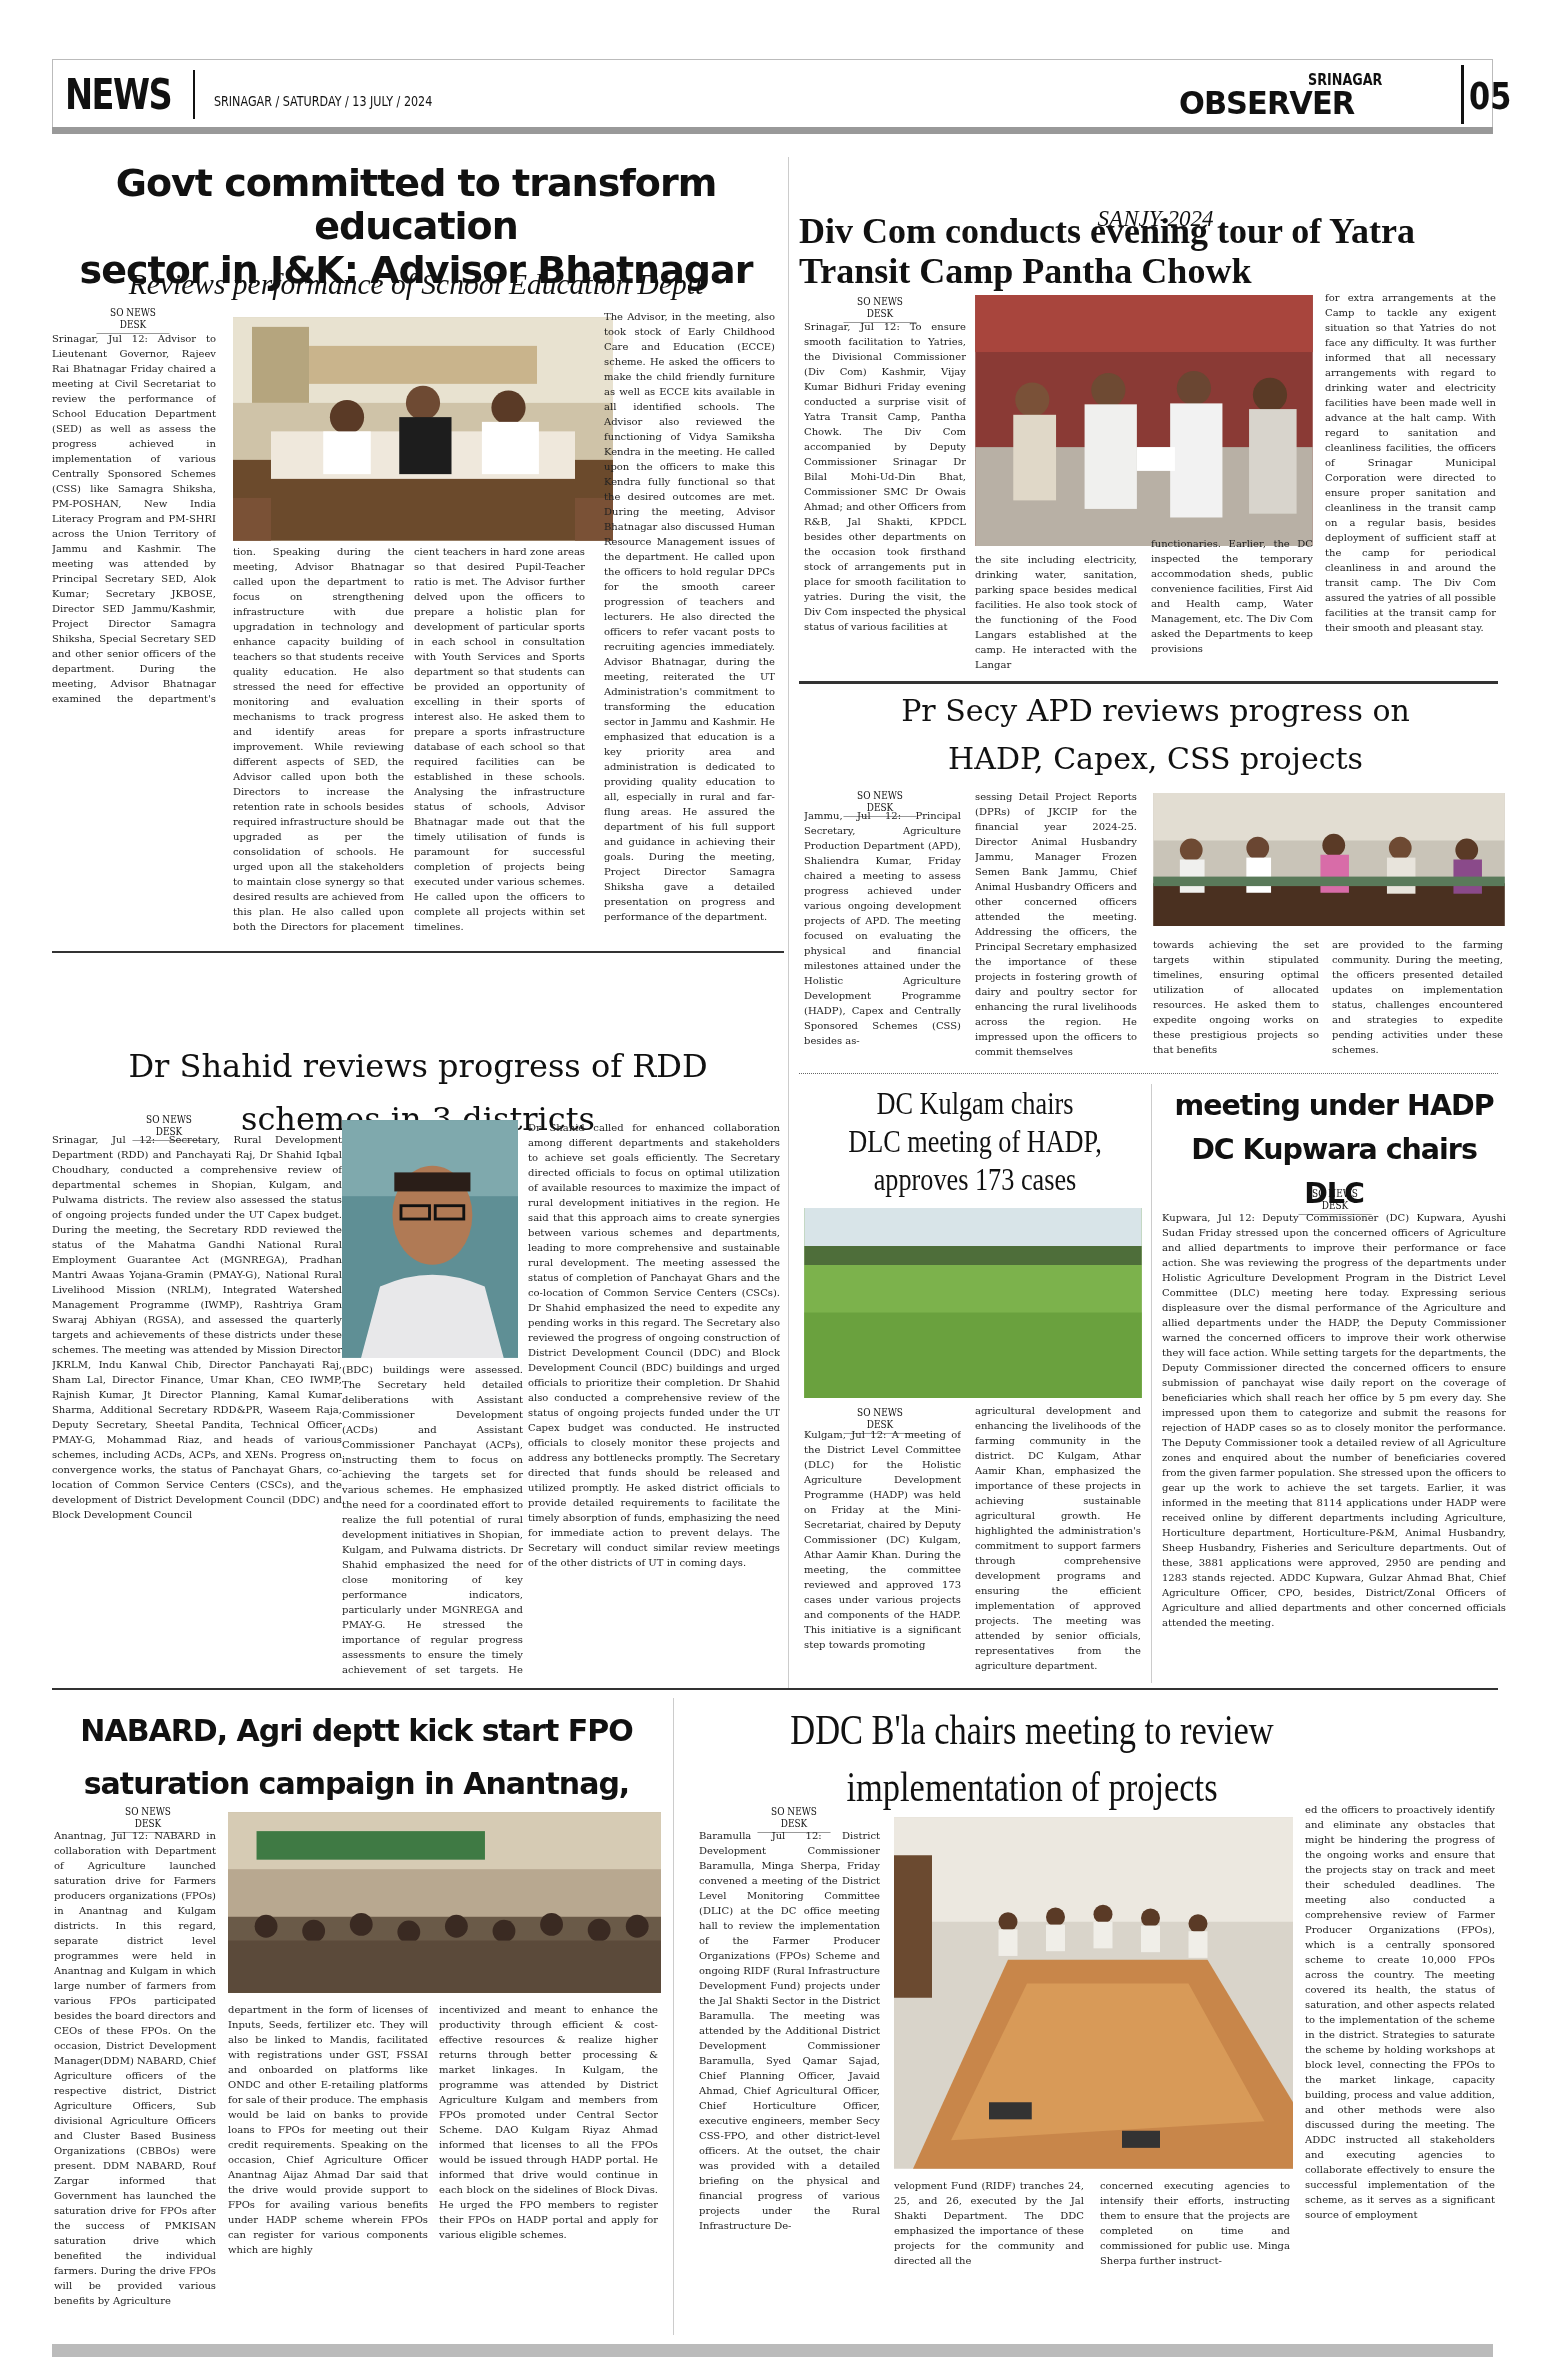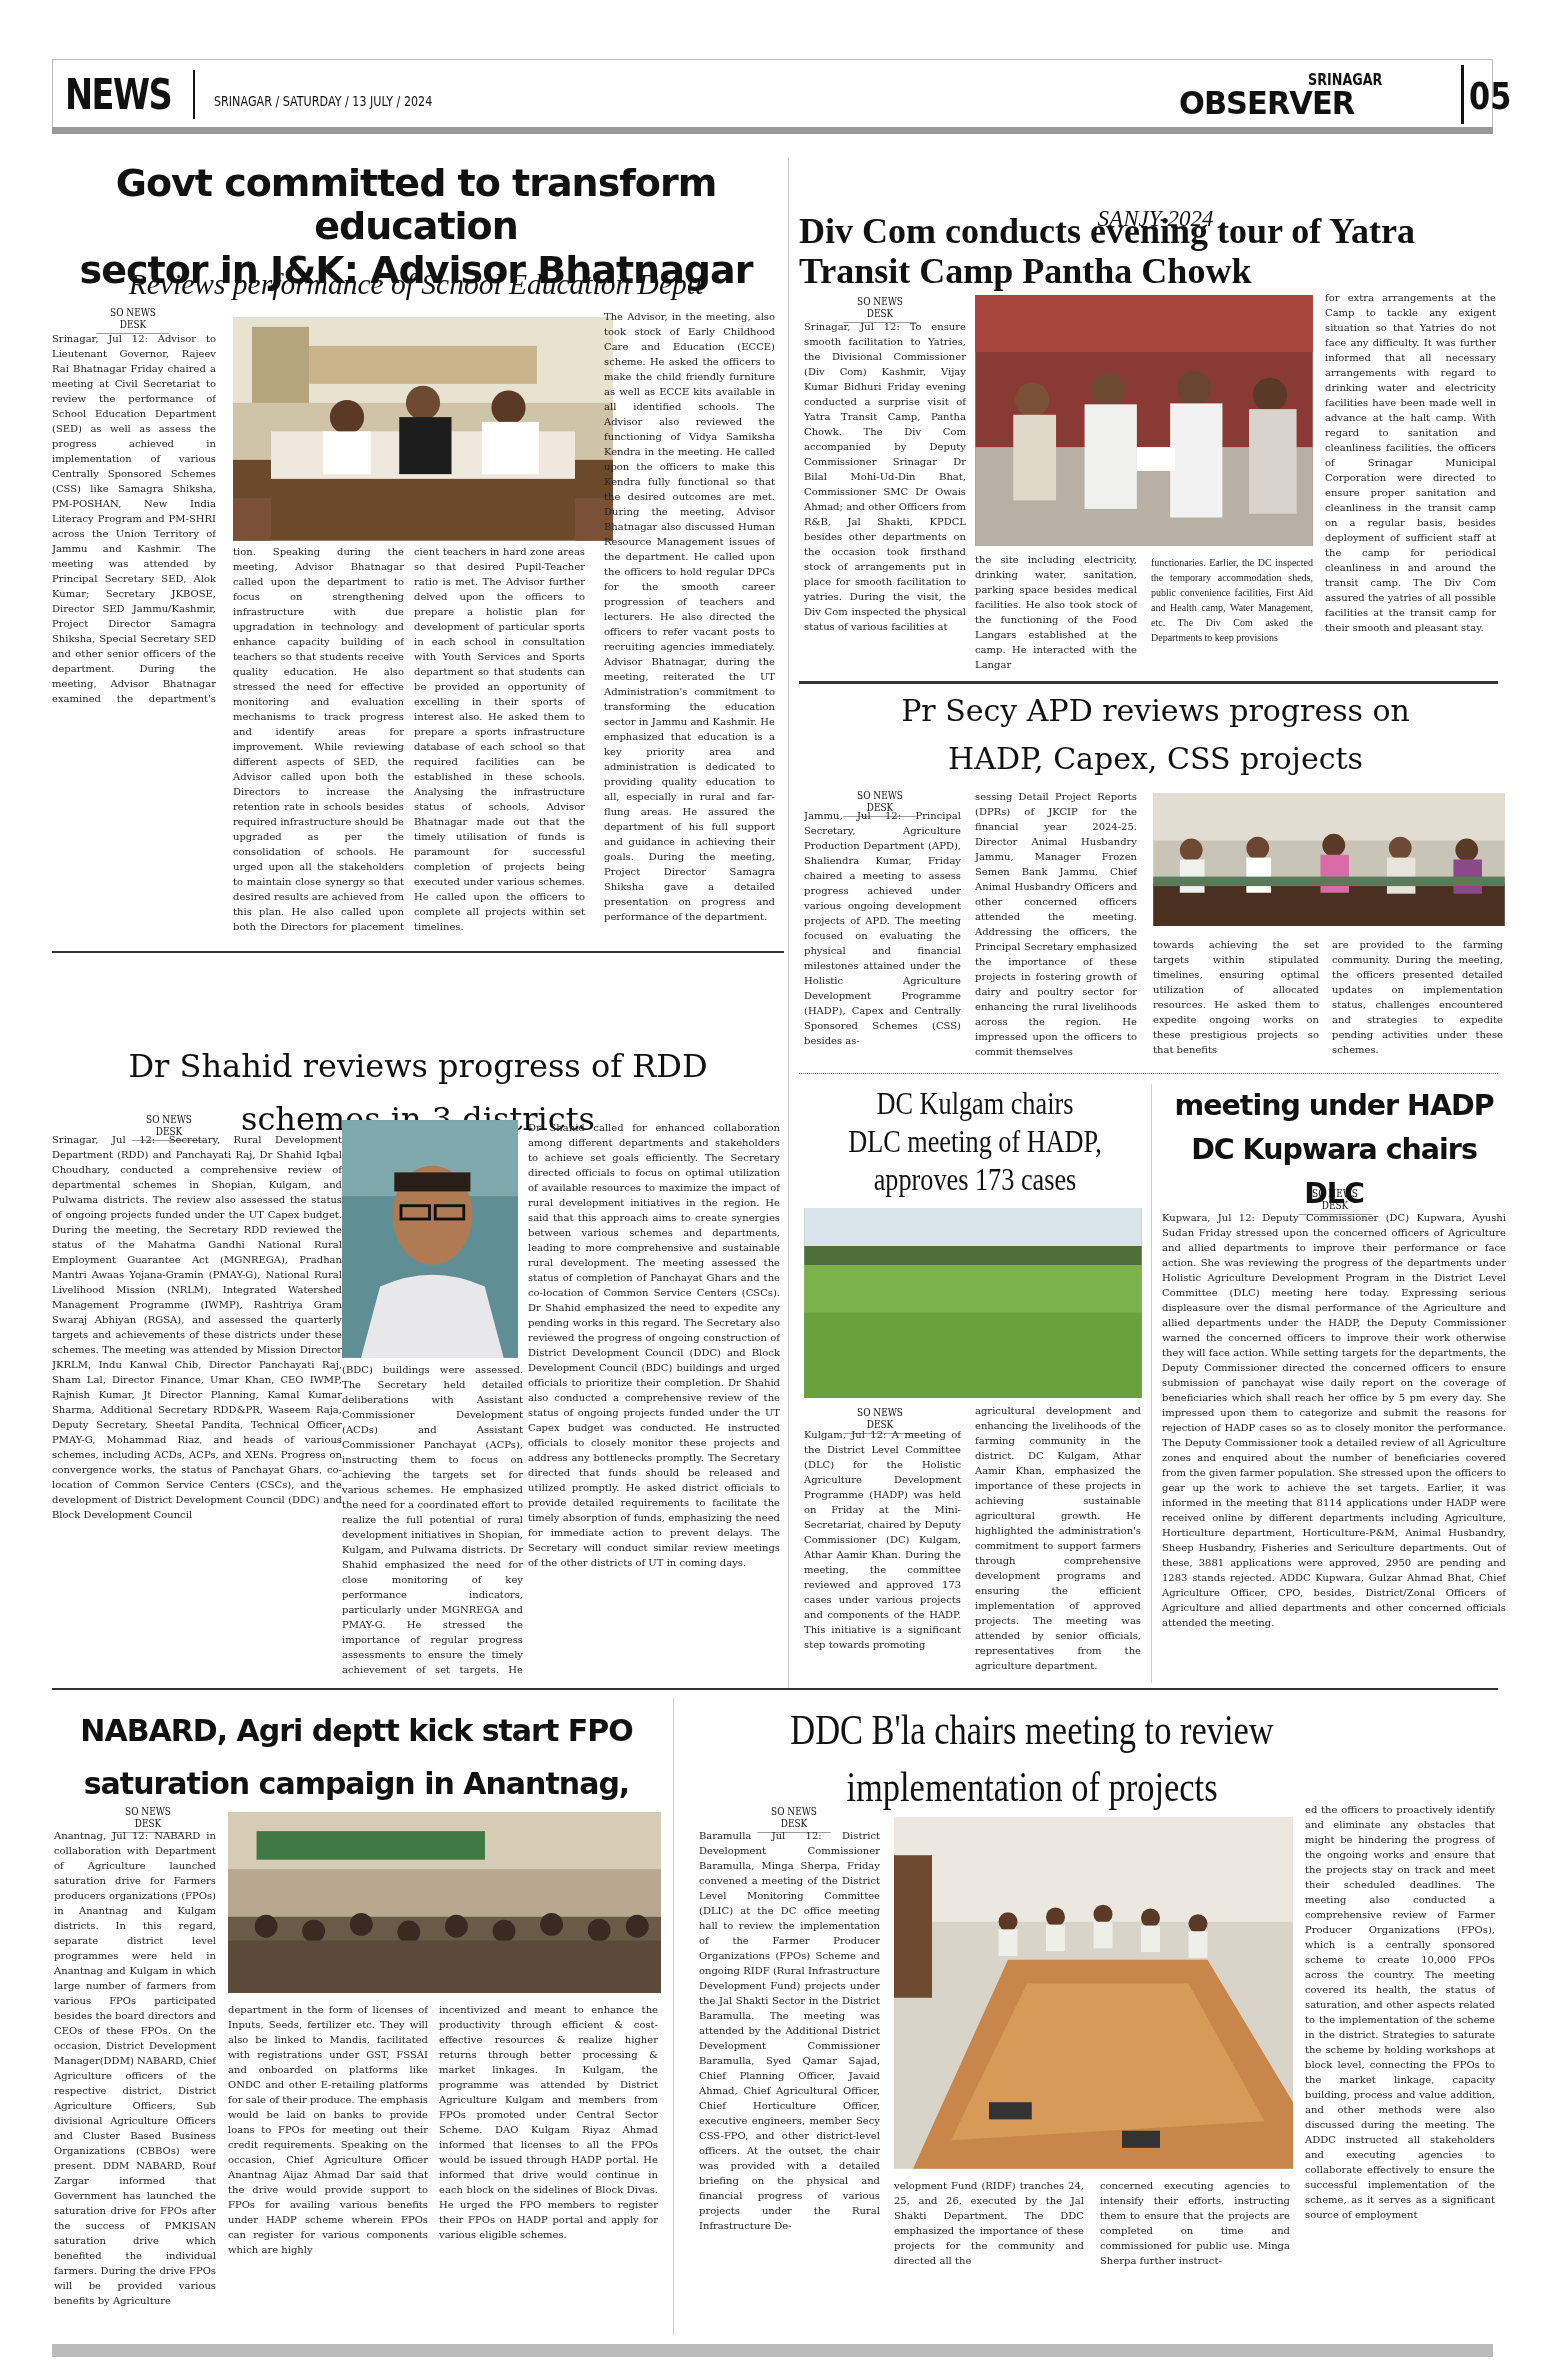--- a/index.html
+++ b/index.html
@@ -102,21 +102,21 @@
     <circle cx="140" cy="100" r="18" fill="#6e4a33"></circle>
     <rect x="115" y="115" width="55" height="110" fill="#f0f0ee"></rect>
     <circle cx="230" cy="98" r="18" fill="#6a4632"></circle>
     <rect x="205" y="114" width="55" height="120" fill="#f2f2f2"></rect>
     <circle cx="310" cy="105" r="18" fill="#5a3a26"></circle>
     <rect x="288" y="120" width="50" height="110" fill="#d8d4cc"></rect>
     <rect x="170" y="160" width="40" height="25" fill="#ffffff"></rect>
   </svg>
 </div>
 <div class="abs col" style="left:975px;top:552px;width:162px;height:122px;">the site including electricity, drinking water, sanitation, parking space besides medical facilities. He also took stock of the functioning of the Food Langars established at the camp. He interacted with the Langar</div>
-<div class="abs col" style="left:1151px;top:555px;width:162px;height:122px;font-family:Liberation Serif, serif;">functionaries. Earlier, the DC inspected the temporary accommodation sheds, public convenience facilities, First Aid and Health camp, Water Management, etc. The Div Com asked the Departments to keep provisions</div>
+<div class="abs col" style="left:1151px;top:536px;width:162px;height:122px;">functionaries. Earlier, the DC inspected the temporary accommodation sheds, public convenience facilities, First Aid and Health camp, Water Management, etc. The Div Com asked the Departments to keep provisions</div>
 <div class="abs col" style="left:1325px;top:290px;width:171px;height:380px;">for extra arrangements at the Camp to tackle any exigent situation so that Yatries do not face any difficulty. It was further informed that all necessary arrangements with regard to drinking water and electricity facilities have been made well in advance at the halt camp. With regard to sanitation and cleanliness facilities, the officers of Srinagar Municipal Corporation were directed to ensure proper sanitation and cleanliness in the transit camp on a regular basis, besides deployment of sufficient staff at the camp for periodical cleanliness in and around the transit camp. The Div Com assured the yatries of all possible facilities at the transit camp for their smooth and pleasant stay.</div>
 
 <div class="abs rule-h" style="left:799px;top:681px;width:699px;height:2.9px;"></div>
 
 <div class="abs hl-serif" style="left:799px;top:687px;width:713px;font-size:30px;line-height:48px;">
   <div>Pr Secy APD reviews progress on</div>
   <div>HADP, Capex, CSS projects</div>
 </div>
 <div class="abs byline" style="left:837px;top:789px;width:86px;">SO NEWS DESK</div>
 <div class="abs col" style="left:804px;top:808px;width:157px;height:259px;">Jammu, Jul 12: Principal Secretary, Agriculture Production Department (APD), Shaliendra Kumar, Friday chaired a meeting to assess progress achieved under various ongoing development projects of APD. The meeting focused on evaluating the physical and financial milestones attained under the Holistic Agriculture Development Programme (HADP), Capex and Centrally Sponsored Schemes (CSS) besides as-</div>

